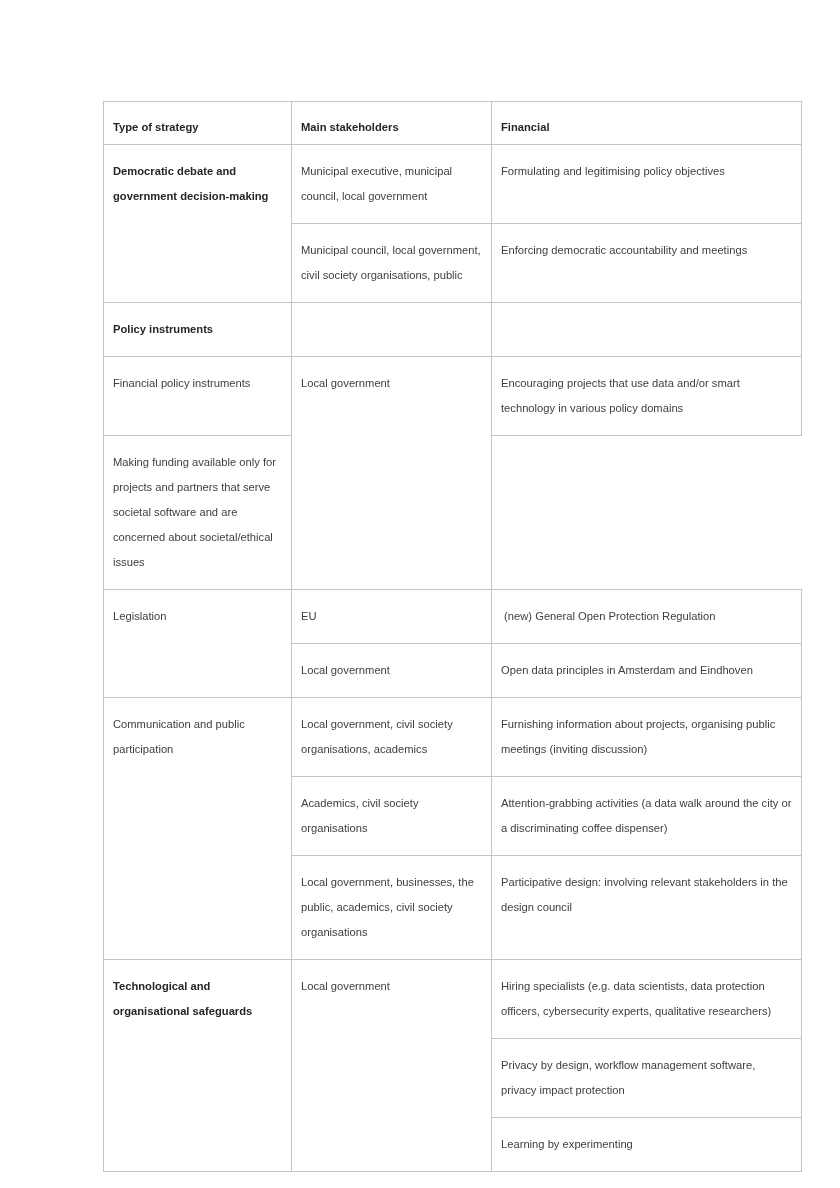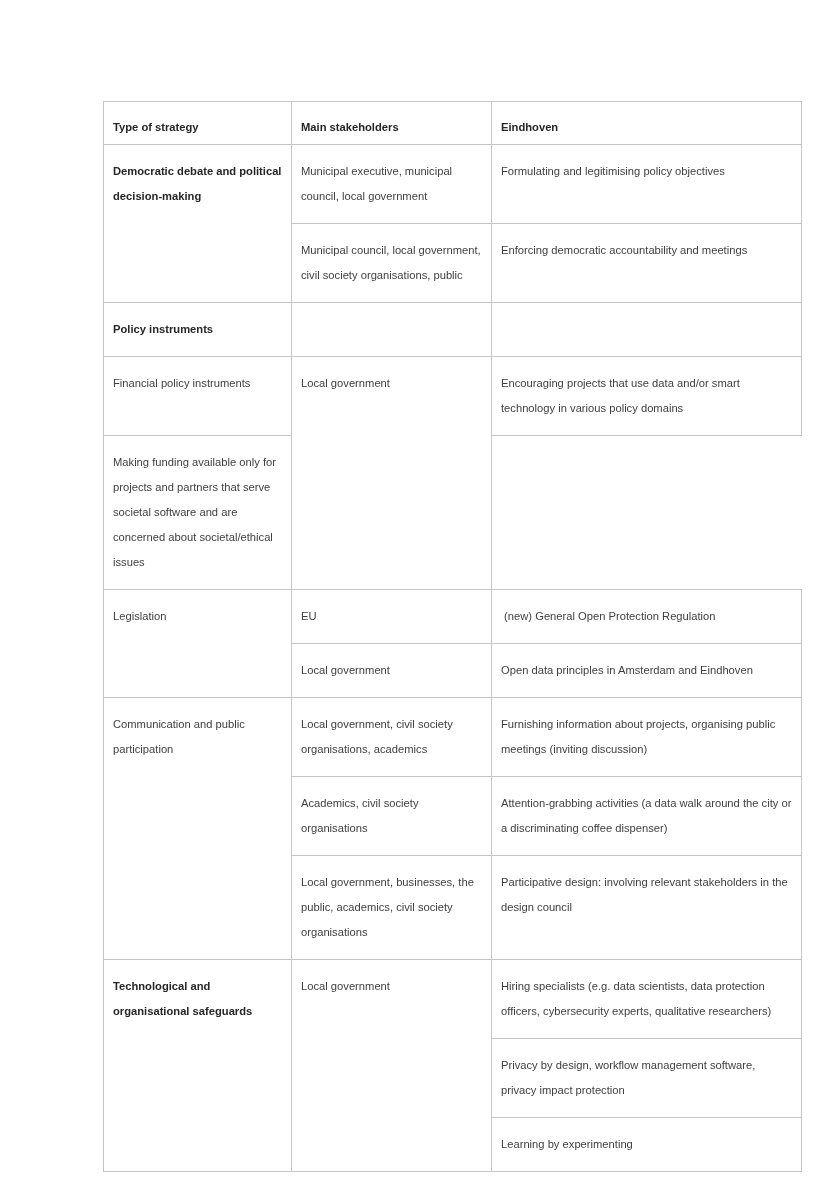--- a/index.html
+++ b/index.html
@@ -79,26 +79,26 @@
       </colgroup>
       <tbody id="table-body">
           <tr>
             <td class="hdr">
               <span class="cell-text">Type of strategy</span>
             </td>
             <td class="hdr">
               <span class="cell-text">Main stakeholders</span>
             </td>
             <td class="hdr">
-              <span class="cell-text">Eindhoven</span>
+              <span class="cell-text">Financial</span>
             </td>
           </tr>
           <tr>
             <td class="bold" rowspan="2">
-              <span class="cell-text">Democratic debate and political decision-making</span>
+              <span class="cell-text">Democratic debate and government decision-making</span>
             </td>
             <td>
               <span class="cell-text">Municipal executive, municipal council, local government</span>
             </td>
             <td>
               <span class="cell-text">Formulating and legitimising policy objectives</span>
             </td>
           </tr>
           <tr>
             <td>

